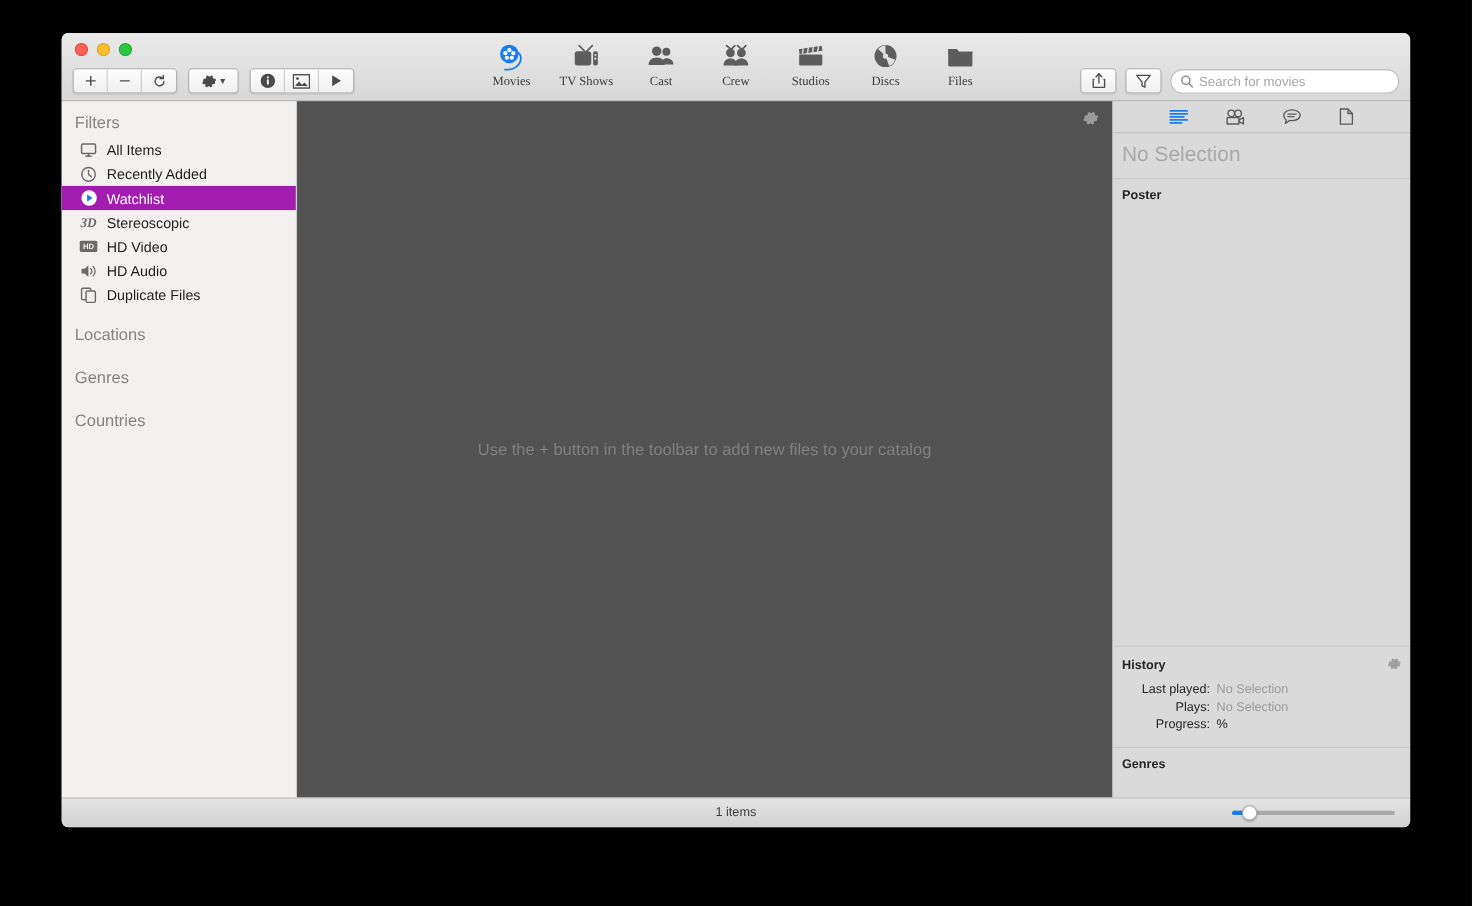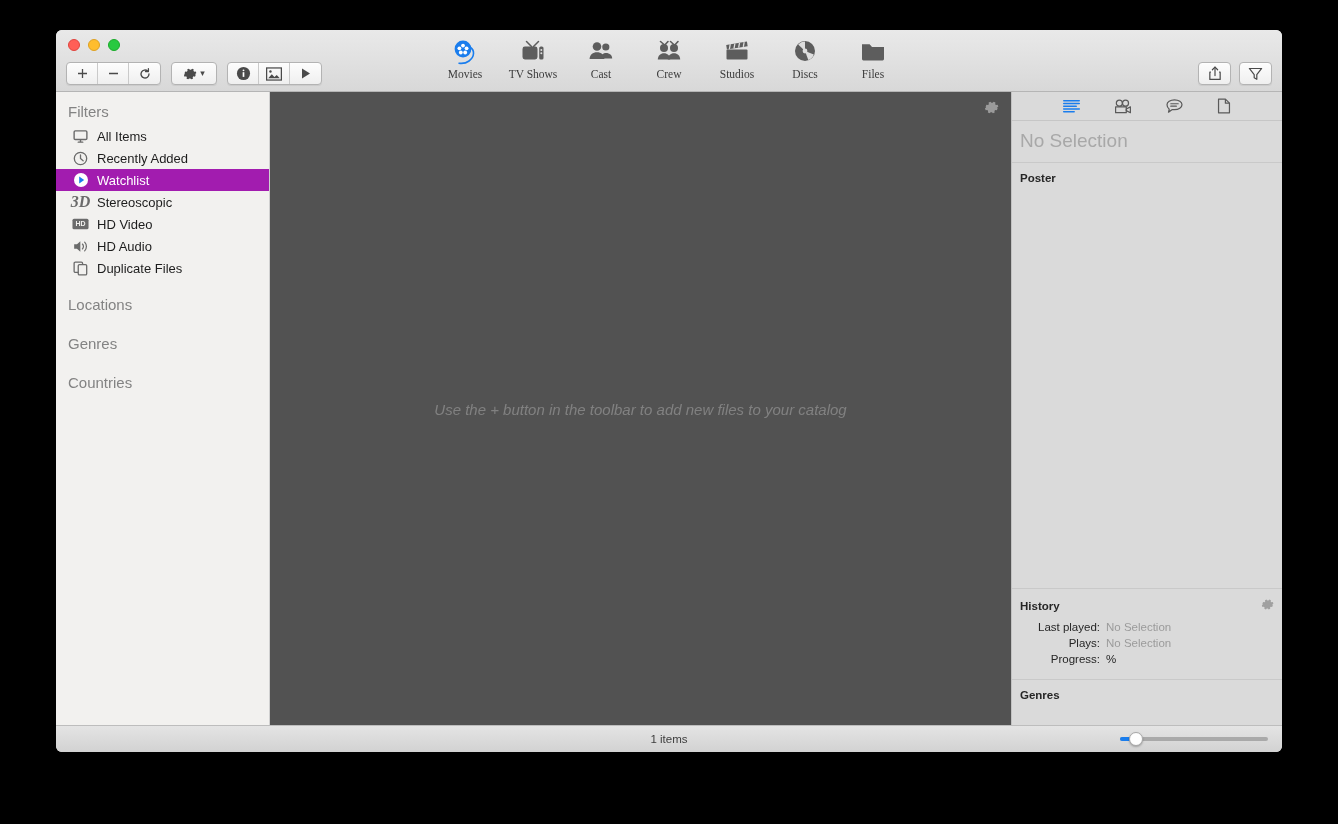--- a/index.html
+++ b/index.html
@@ -133,21 +133,20 @@
   .sb-item.selected { background: #a21caf; color: #fff; }
   .sb-item.selected .sicon { color: #fff; }
   .sb-gap { height: 12px; }
 
   
   .content {
     flex: 1;
     background: #525252;
     position: relative;
     min-width: 0;
-    font-style: italic;
   }
   .content-gear {
     position: absolute; right: 12px; top: 8px;
     color: #9a9a9a;
   }
   .empty-msg {
     position: absolute; left: 0; right: 0; top: 50%;
     transform: translateY(-50%);
     text-align: center;
     font-size: 15px; color: #818181;
@@ -394,20 +393,27 @@
           <path d="M7 1.2v9" stroke="#4a4a4a" stroke-width="1.3" fill="none" stroke-linecap="round"></path>
           <path d="M4.2 4L7 1.2 9.8 4" stroke="#4a4a4a" stroke-width="1.3" fill="none" stroke-linecap="round" stroke-linejoin="round"></path>
           <path d="M2.6 6.6H1.5v7.7h11V6.6h-1.1" stroke="#4a4a4a" stroke-width="1.3" fill="none" stroke-linejoin="round"></path>
         </svg>
       </div>
       <div class="sqbtn">
         <svg width="15" height="14" viewBox="0 0 16 15">
           <path d="M1.4 1.6h13.2L9.4 8.2v5L6.6 11.6V8.2z" stroke="#4a4a4a" stroke-width="1.3" fill="none" stroke-linejoin="round"></path>
         </svg>
       </div>
+      <div class="searchfield">
+        <svg width="12" height="12" viewBox="0 0 13 13">
+          <circle cx="5.4" cy="5.4" r="4" stroke="#8d8d8d" stroke-width="1.4" fill="none"></circle>
+          <path d="M8.5 8.5l3.4 3.4" stroke="#8d8d8d" stroke-width="1.4" stroke-linecap="round"></path>
+        </svg>
+        <span class="sf-text">Search for movies</span>
+      </div>
     </div>
   </div>
 
   <div class="body">
 
     <div class="sidebar">
 
       <div class="sb-header">Filters</div>
 
       <div class="sb-item">
@@ -434,21 +440,21 @@
         <span class="sicon">
           <svg width="16" height="16" viewBox="0 0 16 16">
             <circle cx="8" cy="8" r="7" fill="currentColor"></circle>
             <path d="M6.2 4.6l5 3.4-5 3.4z" fill="#1a7ded"></path>
           </svg>
         </span>
         <span>Watchlist</span>
       </div>
 
       <div class="sb-item">
-        <span class="sicon" style="font-style:italic;font-weight:bold;font-size:16px;font-family:'Liberation Serif',serif;">3D</span>
+        <span class="sicon" style="font-style:italic;font-weight:bold;font-size:12px;font-family:'Liberation Serif',serif;">3D</span>
         <span>Stereoscopic</span>
       </div>
 
       <div class="sb-item">
         <span class="sicon">
           <svg width="17" height="12" viewBox="0 0 18 12">
             <rect x="0.5" y="0.5" width="17" height="11" rx="1.6" fill="currentColor"></rect>
             <text x="9" y="8.6" font-size="7.4" font-family="Liberation Sans, sans-serif" font-weight="bold" fill="#f2f1ef" text-anchor="middle">HD</text>
           </svg>
         </span>

